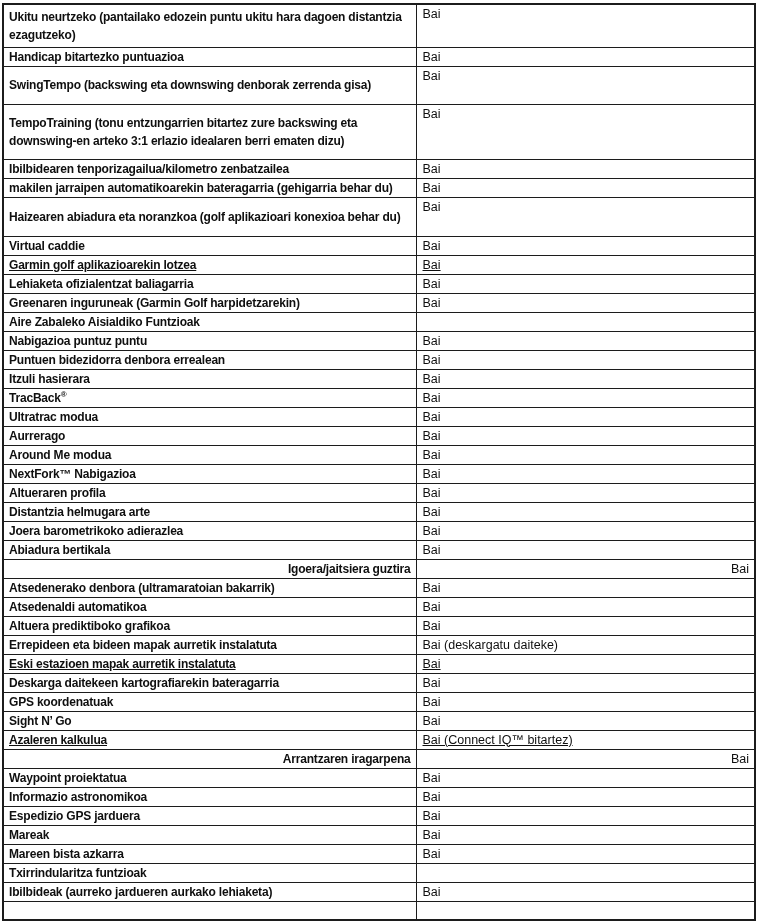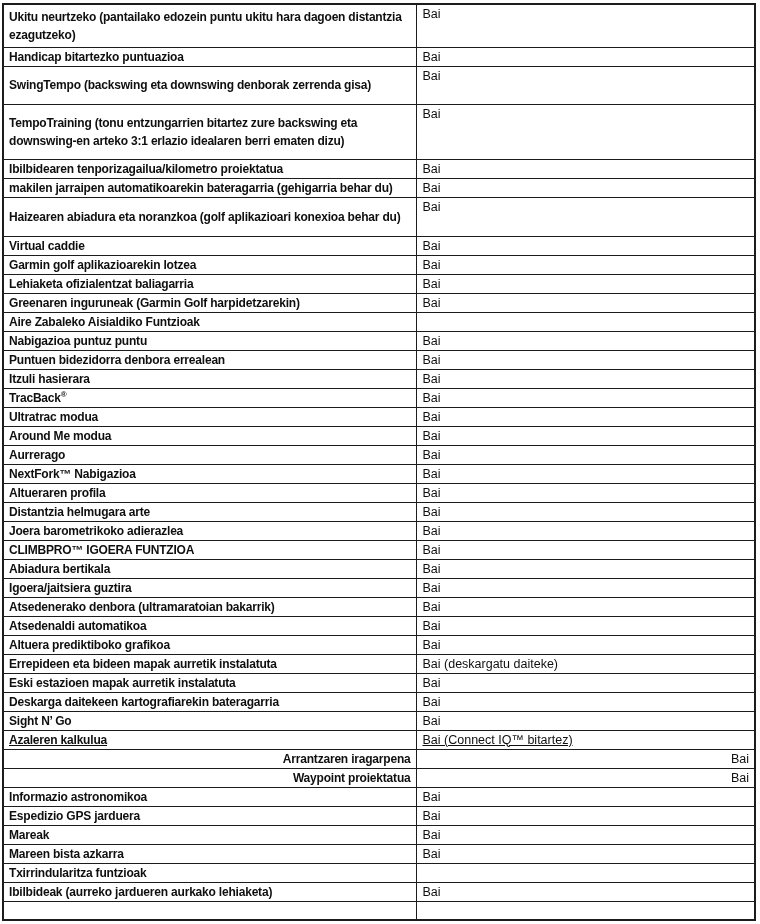--- a/index.html
+++ b/index.html
@@ -76,36 +76,36 @@
         </tr>
         <tr style="height: 38px;">
           <td class="feature-cell">SwingTempo (backswing eta downswing denborak zerrenda gisa)</td>
           <td class="value-cell">Bai</td>
         </tr>
         <tr style="height: 55px;">
           <td class="feature-cell">TempoTraining (tonu entzungarrien bitartez zure backswing eta downswing-en arteko 3:1 erlazio idealaren berri ematen dizu)</td>
           <td class="value-cell">Bai</td>
         </tr>
         <tr style="height: 19px;">
-          <td class="feature-cell">Ibilbidearen tenporizagailua/kilometro proiektatua</td>
+          <td class="feature-cell">Ibilbidearen tenporizagailua/kilometro zenbatzailea</td>
           <td class="value-cell">Bai</td>
         </tr>
         <tr class="nowrap" style="height: 19px; margin-left: 12px;">
           <td class="feature-cell">makilen jarraipen automatikoarekin bateragarria (gehigarria behar du)</td>
           <td class="value-cell">Bai</td>
         </tr>
         <tr style="height: 39px;">
           <td class="feature-cell">Haizearen abiadura eta noranzkoa (golf aplikazioari konexioa behar du)</td>
           <td class="value-cell">Bai</td>
         </tr>
         <tr style="height: 19px; margin-top: 47px;">
           <td class="feature-cell">Virtual caddie</td>
           <td class="value-cell">Bai</td>
         </tr>
-        <tr style="height: 19px;">
+        <tr style="height: 19px; text-decoration: underline;">
           <td class="feature-cell">Garmin golf aplikazioarekin lotzea</td>
           <td class="value-cell">Bai</td>
         </tr>
         <tr style="height: 19px;">
           <td class="feature-cell">Lehiaketa ofizialentzat baliagarria</td>
           <td class="value-cell">Bai</td>
         </tr>
         <tr style="height: 19px;">
           <td class="feature-cell">Greenaren inguruneak (Garmin Golf harpidetzarekin)</td>
           <td class="value-cell">Bai</td>
@@ -128,92 +128,92 @@
         </tr>
         <tr style="height: 19px;">
           <td class="feature-cell">TracBack<sup>®</sup></td>
           <td class="value-cell">Bai</td>
         </tr>
         <tr style="height: 19px; padding-left: 18px;">
           <td class="feature-cell">Ultratrac modua</td>
           <td class="value-cell">Bai</td>
         </tr>
         <tr style="height: 19px;">
+          <td class="feature-cell">Aurrerago</td>
+          <td class="value-cell">Bai</td>
+        </tr>
+        <tr style="height: 19px;">
           <td class="feature-cell">Around Me modua</td>
           <td class="value-cell">Bai</td>
         </tr>
         <tr style="height: 19px;">
-          <td class="feature-cell">Aurrerago</td>
-          <td class="value-cell">Bai</td>
-        </tr>
-        <tr style="height: 19px;">
           <td class="feature-cell">NextFork™ Nabigazioa</td>
           <td class="value-cell">Bai</td>
         </tr>
         <tr style="height: 19px;">
           <td class="feature-cell">Altueraren profila</td>
           <td class="value-cell">Bai</td>
         </tr>
         <tr style="height: 19px;">
           <td class="feature-cell">Distantzia helmugara arte</td>
           <td class="value-cell">Bai</td>
         </tr>
         <tr style="height: 19px;">
           <td class="feature-cell">Joera barometrikoko adierazlea</td>
           <td class="value-cell">Bai</td>
         </tr>
         <tr style="height: 19px;">
-          <td class="feature-cell">CLIMBPRO™ IGOERA FUNTZIOA</td>
-          <td class="value-cell">Bai</td>
-        </tr>
-        <tr style="height: 19px;">
           <td class="feature-cell">Abiadura bertikala</td>
           <td class="value-cell">Bai</td>
         </tr>
-        <tr style="height: 19px;">
+        <tr style="height: 19px; text-align: right;">
           <td class="feature-cell">Igoera/jaitsiera guztira</td>
           <td class="value-cell">Bai</td>
         </tr>
         <tr style="height: 19px;">
           <td class="feature-cell">Atsedenerako denbora (ultramaratoian bakarrik)</td>
           <td class="value-cell">Bai</td>
         </tr>
         <tr style="height: 19px;">
           <td class="feature-cell">Atsedenaldi automatikoa</td>
           <td class="value-cell">Bai</td>
         </tr>
         <tr style="height: 19px;">
           <td class="feature-cell">Altuera prediktiboko grafikoa</td>
           <td class="value-cell">Bai</td>
         </tr>
         <tr style="height: 19px;">
           <td class="feature-cell">Errepideen eta bideen mapak aurretik instalatuta</td>
           <td class="value-cell">Bai (deskargatu daiteke)</td>
         </tr>
-        <tr style="height: 19px;">
+        <tr style="height: 19px; text-decoration: underline;">
           <td class="feature-cell">Eski estazioen mapak aurretik instalatuta</td>
           <td class="value-cell">Bai</td>
         </tr>
         <tr style="height: 19px;">
           <td class="feature-cell">Deskarga daitekeen kartografiarekin bateragarria</td>
+          <td class="value-cell">Bai</td>
+        </tr>
+        <tr style="height: 19px;">
+          <td class="feature-cell">GPS koordenatuak</td>
           <td class="value-cell">Bai</td>
         </tr>
         <tr style="height: 19px;">
           <td class="feature-cell">Sight N’ Go</td>
           <td class="value-cell">Bai</td>
         </tr>
         <tr style="height: 19px; text-decoration: underline;">
           <td class="feature-cell">Azaleren kalkulua</td>
           <td class="value-cell">Bai (Connect IQ™ bitartez)</td>
         </tr>
         <tr style="height: 19px; text-align: right;">
           <td class="feature-cell">Arrantzaren iragarpena</td>
           <td class="value-cell">Bai</td>
         </tr>
-        <tr style="height: 19px; text-align: right;">
+        <tr style="height: 19px;">
           <td class="feature-cell">Waypoint proiektatua</td>
           <td class="value-cell">Bai</td>
         </tr>
         <tr style="height: 19px;">
           <td class="feature-cell">Informazio astronomikoa</td>
           <td class="value-cell">Bai</td>
         </tr>
         <tr style="height: 19px;">
           <td class="feature-cell">Espedizio GPS jarduera</td>
           <td class="value-cell">Bai</td>

